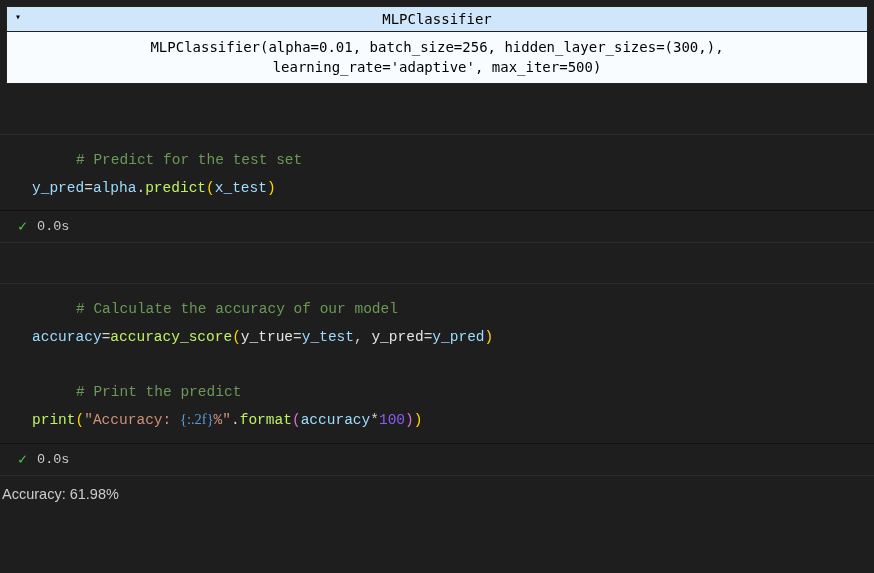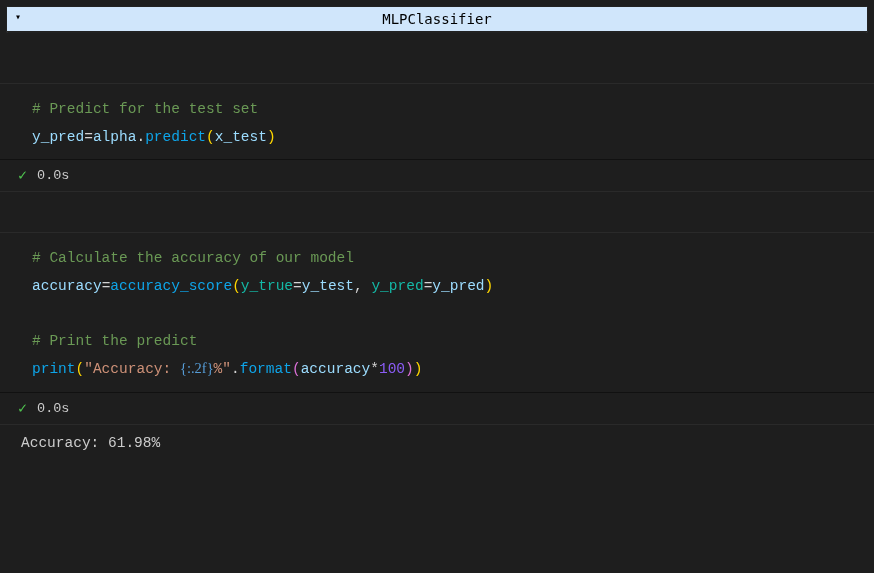--- a/index.html
+++ b/index.html
@@ -53,61 +53,63 @@
     background: #1e1e1e;
     padding: 12px 0 8px 32px;
     line-height: 1.9;
     font-size: 14.5px;
     border-top: 1px solid #2a2a2a;
     border-bottom: 1px solid #111;
   }
   .code-line {
     white-space: pre;
   }
-  .comment { color: #6A9955; }
+  .comment { color: #6A9955; margin-left: 44px; }
   .ident { color: #9CDCFE; }
-  .func { color: #0ea5e9; margin-top: 32px; }
+  .func { color: #bef264; margin-top: 32px; }
   .punct { color: #d4d4d4; }
   .paren { color: #ffd700; }
   .paren2 { color: #da70d6; }
-  .kwarg { color: #14b8a6; }
+  .kwarg { color: #e5e5e5; }
   .string { color: #CE9178; }
   .strformat { color: #569CD6; font-family: Liberation Serif, serif; }
   .number { color: #8b5cf6; }
   .op { color: #d4d4d4; }
   .status-row {
     display: flex;
     align-items: center;
     gap: 10px;
     padding: 6px 18px 6px 18px;
     color: #cccccc;
     font-size: 13.5px;
     background: #1e1e1e;
     border-bottom: 1px solid #2a2a2a;
   }
   .check {
     color: #4EC14E;
     font-size: 15px;
   }
   .text-output {
-    padding: 10px 6px 6px 21px;
+    padding: 10px 6px 6px 2px;
     color: #cccccc;
     font-size: 14.5px;
-    font-family: Liberation Mono, monospace;
+    font-family: Liberation Sans, sans-serif;
     background: #1e1e1e;
   }
 </style>
 </head>
 <body>
 
 <div class="output-box">
   <div class="output-header">
     <span class="collapse-arrow">▾</span>
     <span>MLPClassifier</span>
   </div>
+  <div class="output-body"><span>MLPClassifier(alpha=0.01, batch_size=256, hidden_layer_sizes=(300,),</span>
+<span>learning_rate='adaptive', max_iter=500)</span></div>
 </div>
 
 <div class="cell">
   <div class="code-block">
     <div class="code-line"><span class="comment"># Predict for the test set</span></div>
     <div class="code-line"><span class="ident">y_pred</span><span class="op">=</span><span class="ident">alpha</span><span class="punct">.</span><span class="func">predict</span><span class="paren">(</span><span class="ident">x_test</span><span class="paren">)</span></div>
   </div>
   <div class="status-row">
     <span class="check">✓</span>
     <span>0.0s</span>

